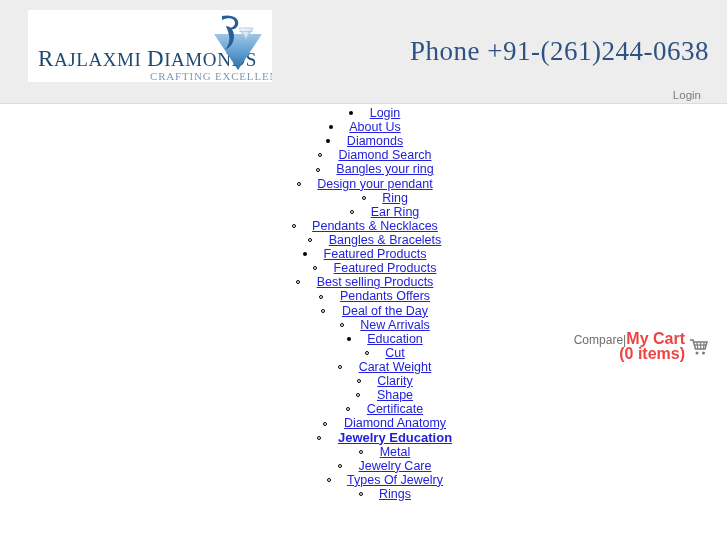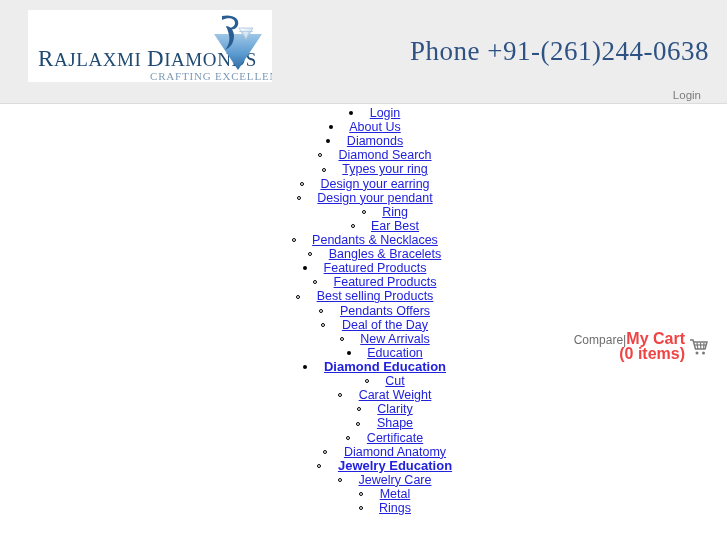--- a/index.html
+++ b/index.html
@@ -228,44 +228,43 @@
 
   <a class="login-link" href="#">Login</a>
 </div>
 
 <div class="nav-wrap">
   <ul class="menu" id="menu-list">
       <li class="lvl1"><span class="row-inner ind-1"><span class="bullet"></span><span class="gap"></span><a href="#">Login</a></span></li>
       <li class="lvl1"><span class="row-inner ind-0"><span class="bullet"></span><span class="gap"></span><a href="#">About Us</a></span></li>
       <li class="lvl1"><span class="row-inner ind-0"><span class="bullet"></span><span class="gap"></span><a href="#">Diamonds</a></span></li>
       <li class="lvl2"><span class="row-inner ind-1"><span class="bullet"></span><span class="gap"></span><a href="#">Diamond Search</a></span></li>
-      <li class="lvl2"><span class="row-inner ind-1"><span class="bullet"></span><span class="gap"></span><a href="#">Types your ring</a></span></li>
-      <li class="lvl2"><span class="row-inner ind-0"><span class="bullet"></span><span class="gap"></span><a href="#">Design your earring</a></span></li>
+      <li class="lvl2"><span class="row-inner ind-1"><span class="bullet"></span><span class="gap"></span><a href="#">Bangles your ring</a></span></li>
       <li class="lvl2"><span class="row-inner ind-0"><span class="bullet"></span><span class="gap"></span><a href="#">Design your pendant</a></span></li>
       <li class="lvl2"><span class="row-inner ind-2"><span class="bullet"></span><span class="gap"></span><a href="#">Ring</a></span></li>
-      <li class="lvl2"><span class="row-inner ind-2"><span class="bullet"></span><span class="gap"></span><a href="#">Ear Best</a></span></li>
+      <li class="lvl2"><span class="row-inner ind-2"><span class="bullet"></span><span class="gap"></span><a href="#">Ear Ring</a></span></li>
       <li class="lvl2"><span class="row-inner ind-0"><span class="bullet"></span><span class="gap"></span><a href="#">Pendants &amp; Necklaces</a></span></li>
       <li class="lvl2"><span class="row-inner ind-1"><span class="bullet"></span><span class="gap"></span><a href="#">Bangles &amp; Bracelets</a></span></li>
       <li class="lvl1"><span class="row-inner ind-0"><span class="bullet"></span><span class="gap"></span><a href="#">Featured Products</a></span></li>
       <li class="lvl2"><span class="row-inner ind-1"><span class="bullet"></span><span class="gap"></span><a href="#">Featured Products</a></span></li>
       <li class="lvl2"><span class="row-inner ind-0"><span class="bullet"></span><span class="gap"></span><a href="#">Best selling Products</a></span></li>
       <li class="lvl2"><span class="row-inner ind-1"><span class="bullet"></span><span class="gap"></span><a href="#">Pendants Offers</a></span></li>
       <li class="lvl2"><span class="row-inner ind-1"><span class="bullet"></span><span class="gap"></span><a href="#">Deal of the Day</a></span></li>
       <li class="lvl2"><span class="row-inner ind-2"><span class="bullet"></span><span class="gap"></span><a href="#">New Arrivals</a></span></li>
       <li class="lvl1"><span class="row-inner ind-2"><span class="bullet"></span><span class="gap"></span><a href="#">Education</a></span></li>
-      <li class="lvl1 bold"><span class="row-inner ind-1"><span class="bullet"></span><span class="gap"></span><a href="#">Diamond Education</a></span></li>
       <li class="lvl2"><span class="row-inner ind-2"><span class="bullet"></span><span class="gap"></span><a href="#">Cut</a></span></li>
       <li class="lvl2"><span class="row-inner ind-2"><span class="bullet"></span><span class="gap"></span><a href="#">Carat Weight</a></span></li>
       <li class="lvl2"><span class="row-inner ind-2"><span class="bullet"></span><span class="gap"></span><a href="#">Clarity</a></span></li>
       <li class="lvl2"><span class="row-inner ind-2"><span class="bullet"></span><span class="gap"></span><a href="#">Shape</a></span></li>
       <li class="lvl2"><span class="row-inner ind-2"><span class="bullet"></span><span class="gap"></span><a href="#">Certificate</a></span></li>
       <li class="lvl2"><span class="row-inner ind-2"><span class="bullet"></span><span class="gap"></span><a href="#">Diamond Anatomy</a></span></li>
       <li class="lvl2 bold"><span class="row-inner ind-2"><span class="bullet"></span><span class="gap"></span><a href="#">Jewelry Education</a></span></li>
+      <li class="lvl2"><span class="row-inner ind-2"><span class="bullet"></span><span class="gap"></span><a href="#">Metal</a></span></li>
       <li class="lvl2"><span class="row-inner ind-2"><span class="bullet"></span><span class="gap"></span><a href="#">Jewelry Care</a></span></li>
-      <li class="lvl2"><span class="row-inner ind-2"><span class="bullet"></span><span class="gap"></span><a href="#">Metal</a></span></li>
+      <li class="lvl2"><span class="row-inner ind-2"><span class="bullet"></span><span class="gap"></span><a href="#">Types Of Jewelry</a></span></li>
       <li class="lvl2"><span class="row-inner ind-2"><span class="bullet"></span><span class="gap"></span><a href="#">Rings</a></span></li>
     </ul>
 </div>
 
 <div class="cart-bar">
   <span class="cart-text-wrap">
     <a class="compare-link" href="#">Compare</a><span class="sep">|</span><a class="mycart-link" href="#">My Cart (0 items)</a>
   </span><span class="cart-icon">
     <svg viewBox="0 0 20 18" width="20" height="18">
       <path d="M1,2 L4,2 L6.5,11 L16,11 L18,4 L5,4" fill="none" stroke="#7a7a7a" stroke-width="1.5"></path>

